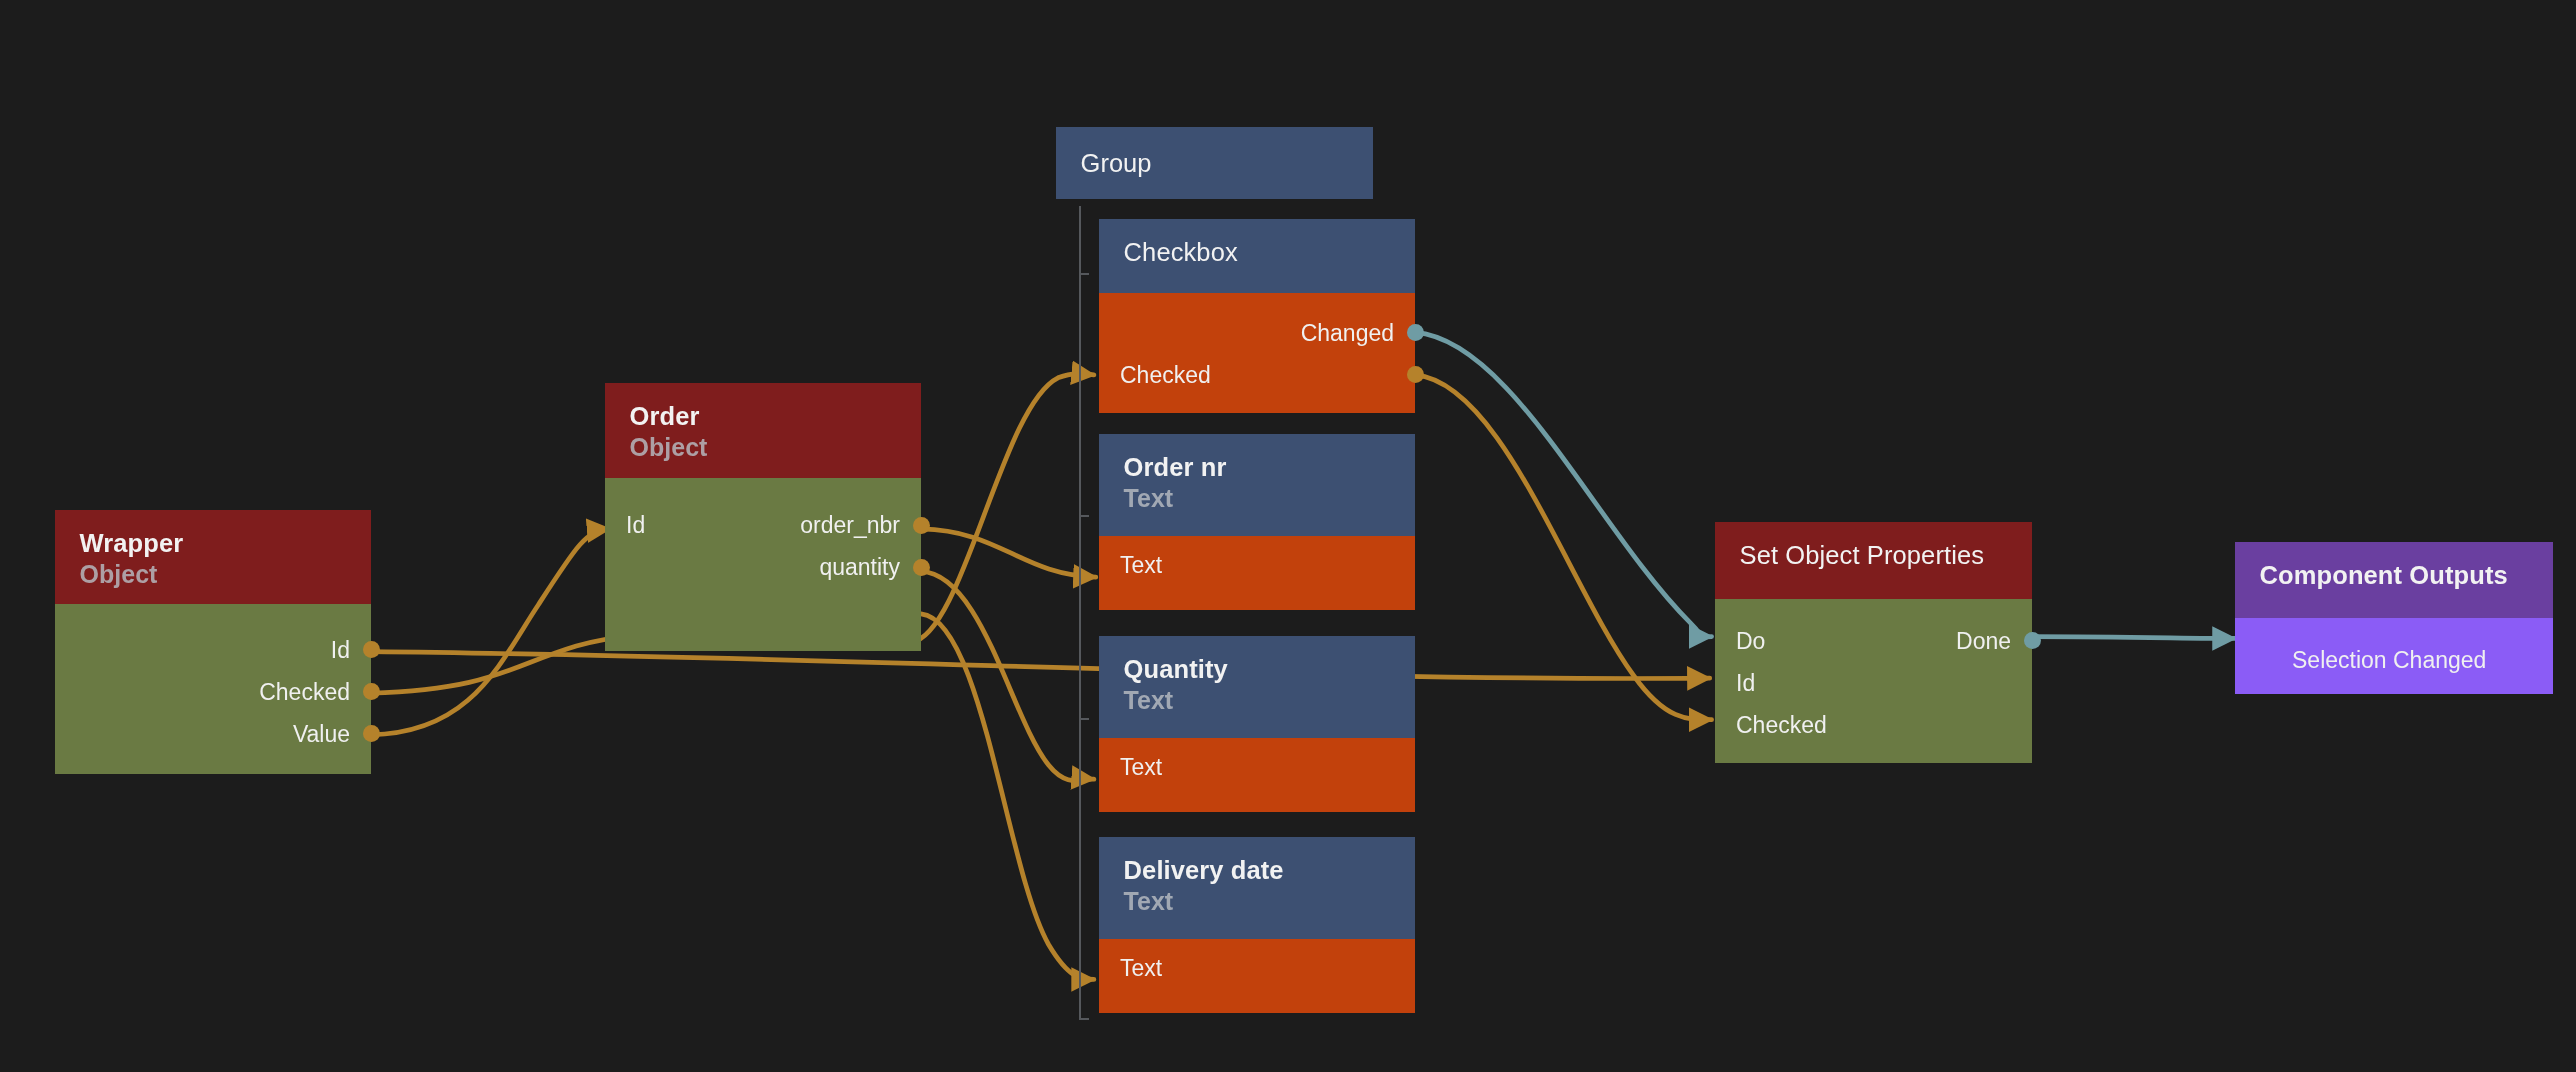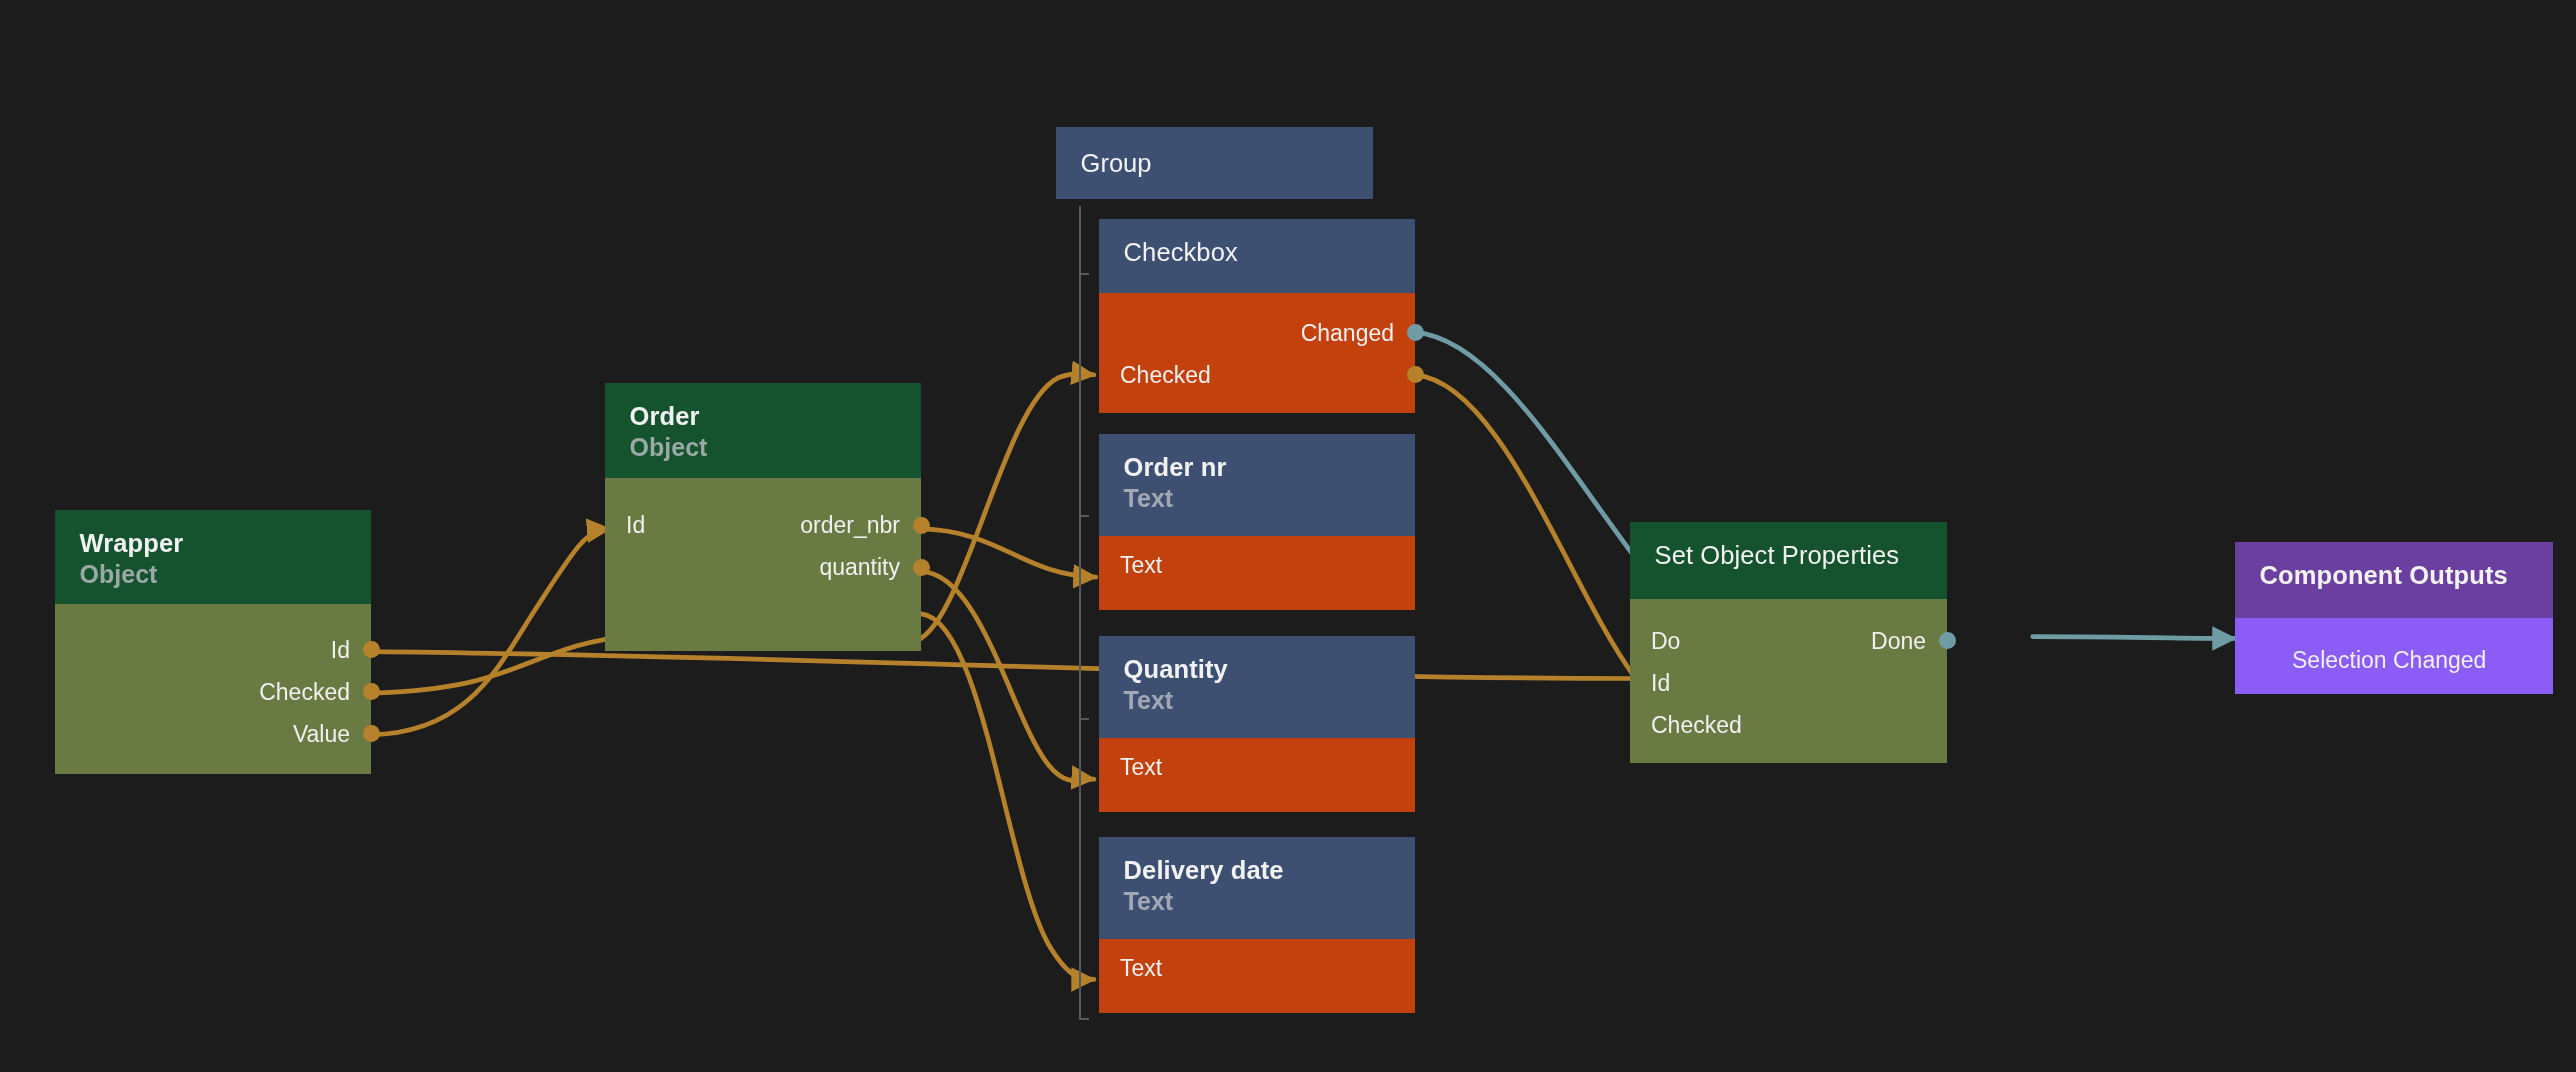--- a/index.html
+++ b/index.html
@@ -74,21 +74,21 @@
   .port-dot {
     position: absolute;
     width: 17px;
     height: 17px;
     border-radius: 50%;
     top: 12.3px;
   }
   .port-dot.out { right: -8.5px; }
 
   
-  .n-green .node-header { background: #14532d; }
+  .n-green .node-header { background: #7f1d1d; }
   .n-green .node-body   { background: #6a7a43; }
   
   .n-blue .node-header  { background: #3d5072; }
   .n-blue .node-body    { background: #c2410c; }
   
   .n-purple .node-header{ background: #6a3fa0; }
   .n-purple .node-body  { background: #8b5cf6; padding-left: 36px; }
   
   .group-banner {
     position: absolute;
@@ -248,21 +248,21 @@
       <div class="node-title">Delivery date</div>
       <div class="node-subtitle">Text</div>
     </div>
     <div class="node-body" style="height:74px; padding-top:7.6px;">
       <div class="port-row">
         <span class="port-label in">Text</span>
       </div>
     </div>
   </div>
 
-  <div class="node n-green" style="left:1630px; top:522px; width:317px; height:241px;">
+  <div class="node n-green" style="left:1715px; top:522px; width:317px; height:241px;">
     <div class="node-header" style="height:77px;">
       <div class="node-title thin">Set Object Properties</div>
     </div>
     <div class="node-body" style="height:164px; padding-top:21px;">
       <div class="port-row">
         <span class="port-label in">Do</span>
         <span class="port-label out">Done</span>
         <span class="port-dot out" style="background:#6f9ca4;"></span>
       </div>
       <div class="port-row">

